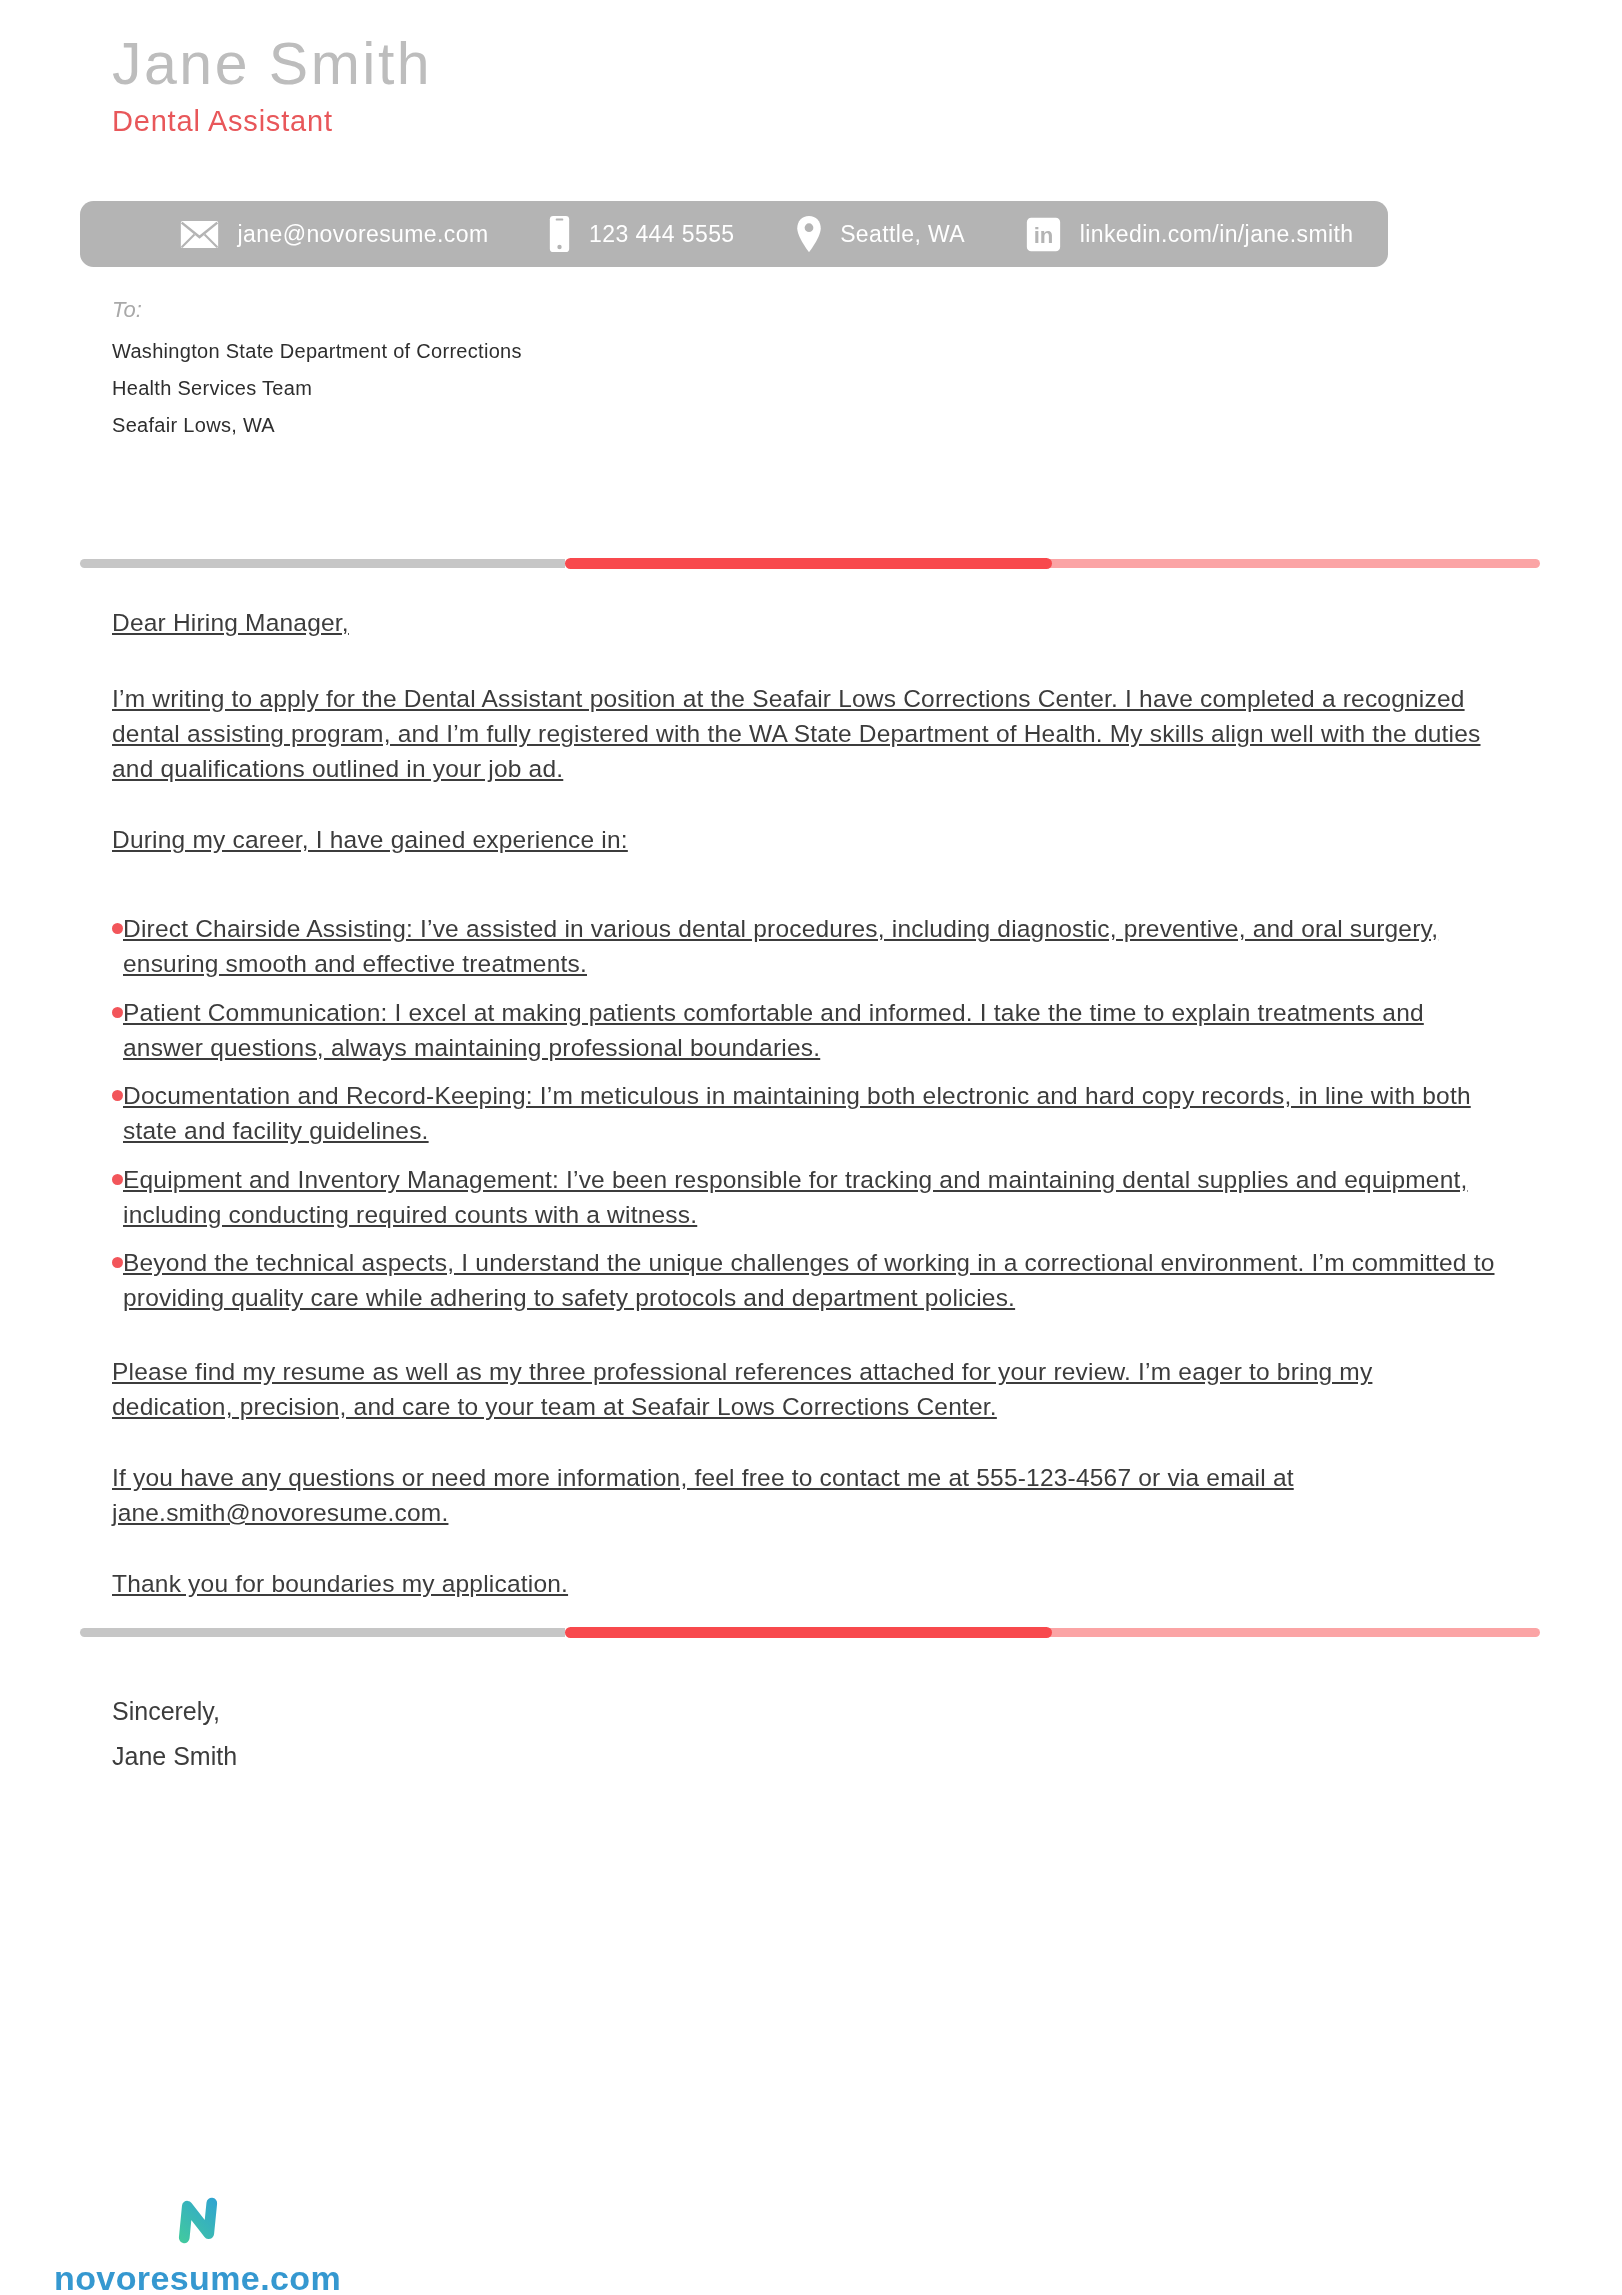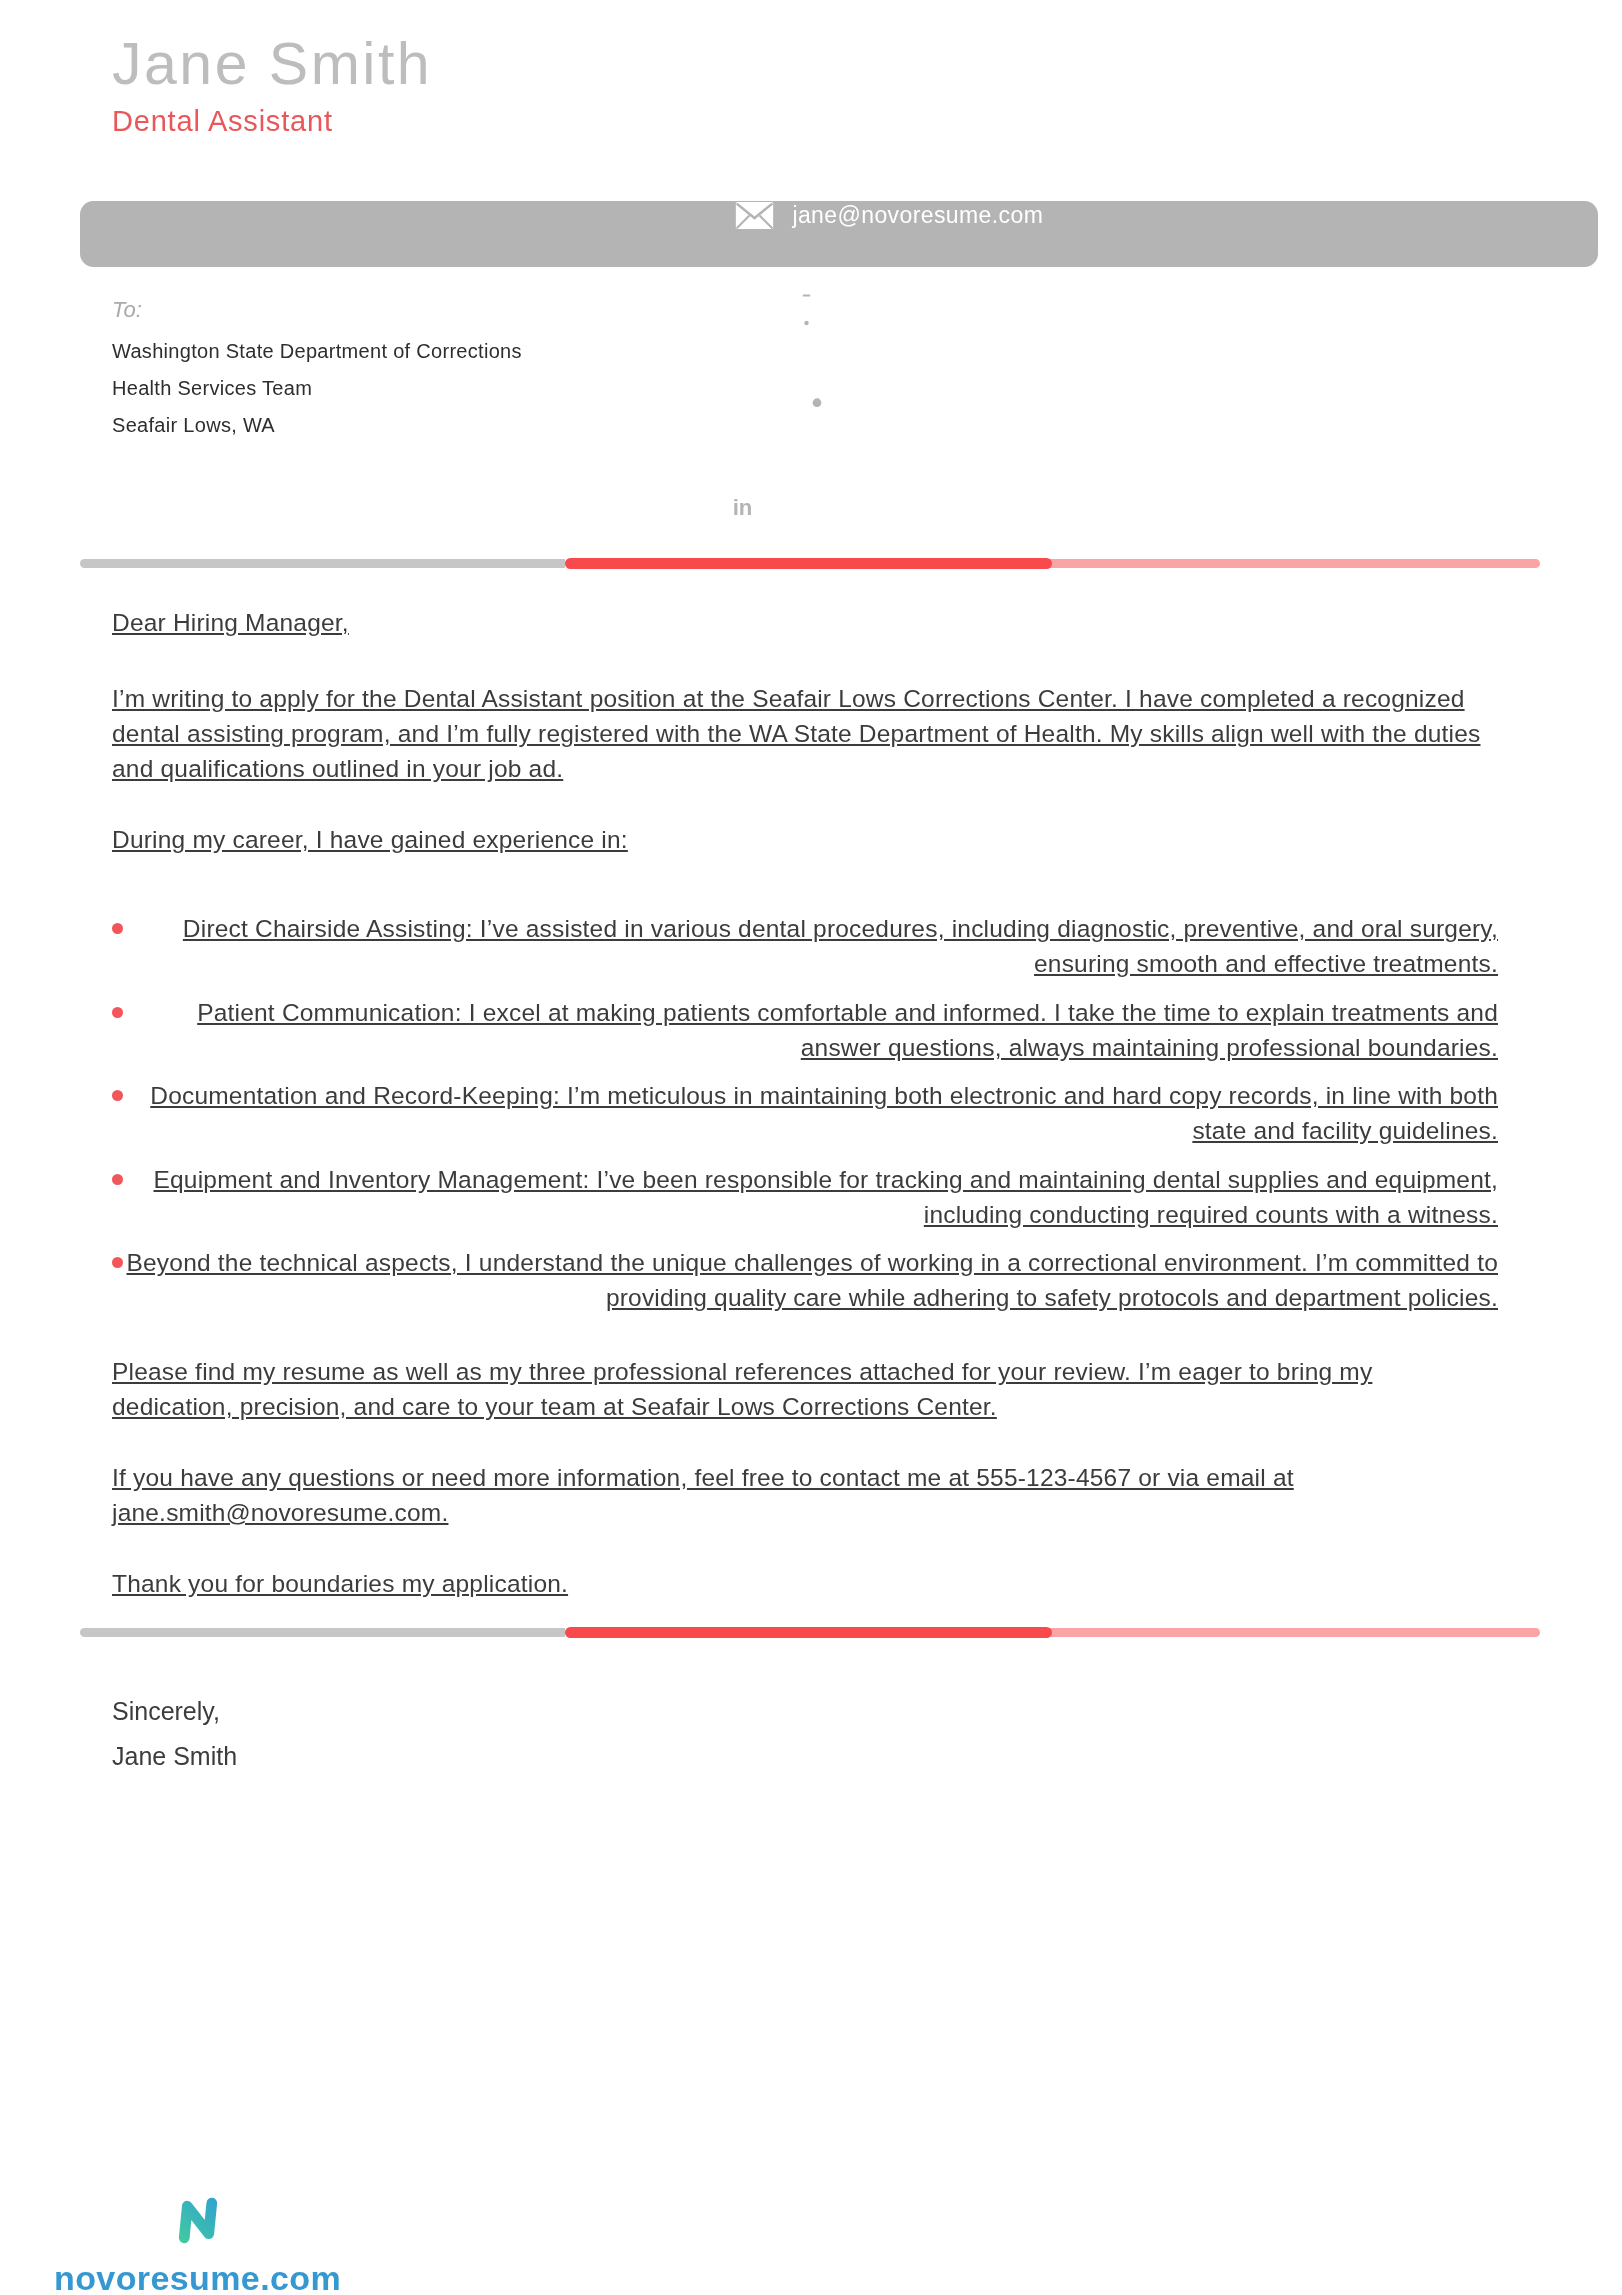--- a/index.html
+++ b/index.html
@@ -27,28 +27,27 @@
     margin-top: 8.4px;
     font-size: 29px;
     letter-spacing: 0.8px;
     color: var(--accent-red, #e8575a);
   }
 
   
   .contact-bar {
     position: absolute;
     left: 80px; top: 201px;
-    width: 1518px; height: 66px;
+    width: 1308px; height: 66px;
     background: var(--bar-gray, #b4b4b4);
     border-radius: 13.5px;
     display: flex;
     align-items: center;
     padding-left: 100px;
     gap: 61px;
-    flex-direction: column;
   }
   .contact-item { display: flex; align-items: center; gap: 18.6px; }
   .contact-item .ctext {
     color: #ffffff;
     font-size: 23px;
     letter-spacing: 0.4px;
     white-space: nowrap;
   }
   .contact-item svg { display: block; }
 
@@ -107,21 +106,20 @@
     text-decoration: underline;
   }
   .letter p.para { margin-bottom: 36px; }
   .letter p.greeting { margin-bottom: 41px; }
   .letter p.experience-intro { margin-bottom: 54px; }
   .bullet-list { list-style: none; margin-bottom: 39px; }
   .bullet-list li {
     display: flex;
     gap: 0;
     margin-bottom: 13.5px;
-    text-align: right;
   }
   .bullet-dot {
     flex: 0 0 11px;
     width: 11px; height: 11px;
     margin-top: 12px;
     border-radius: 50%;
     background: var(--bullet-red, #f2555a);
   }
   .letter p.thanks { margin-bottom: 0; }
 

